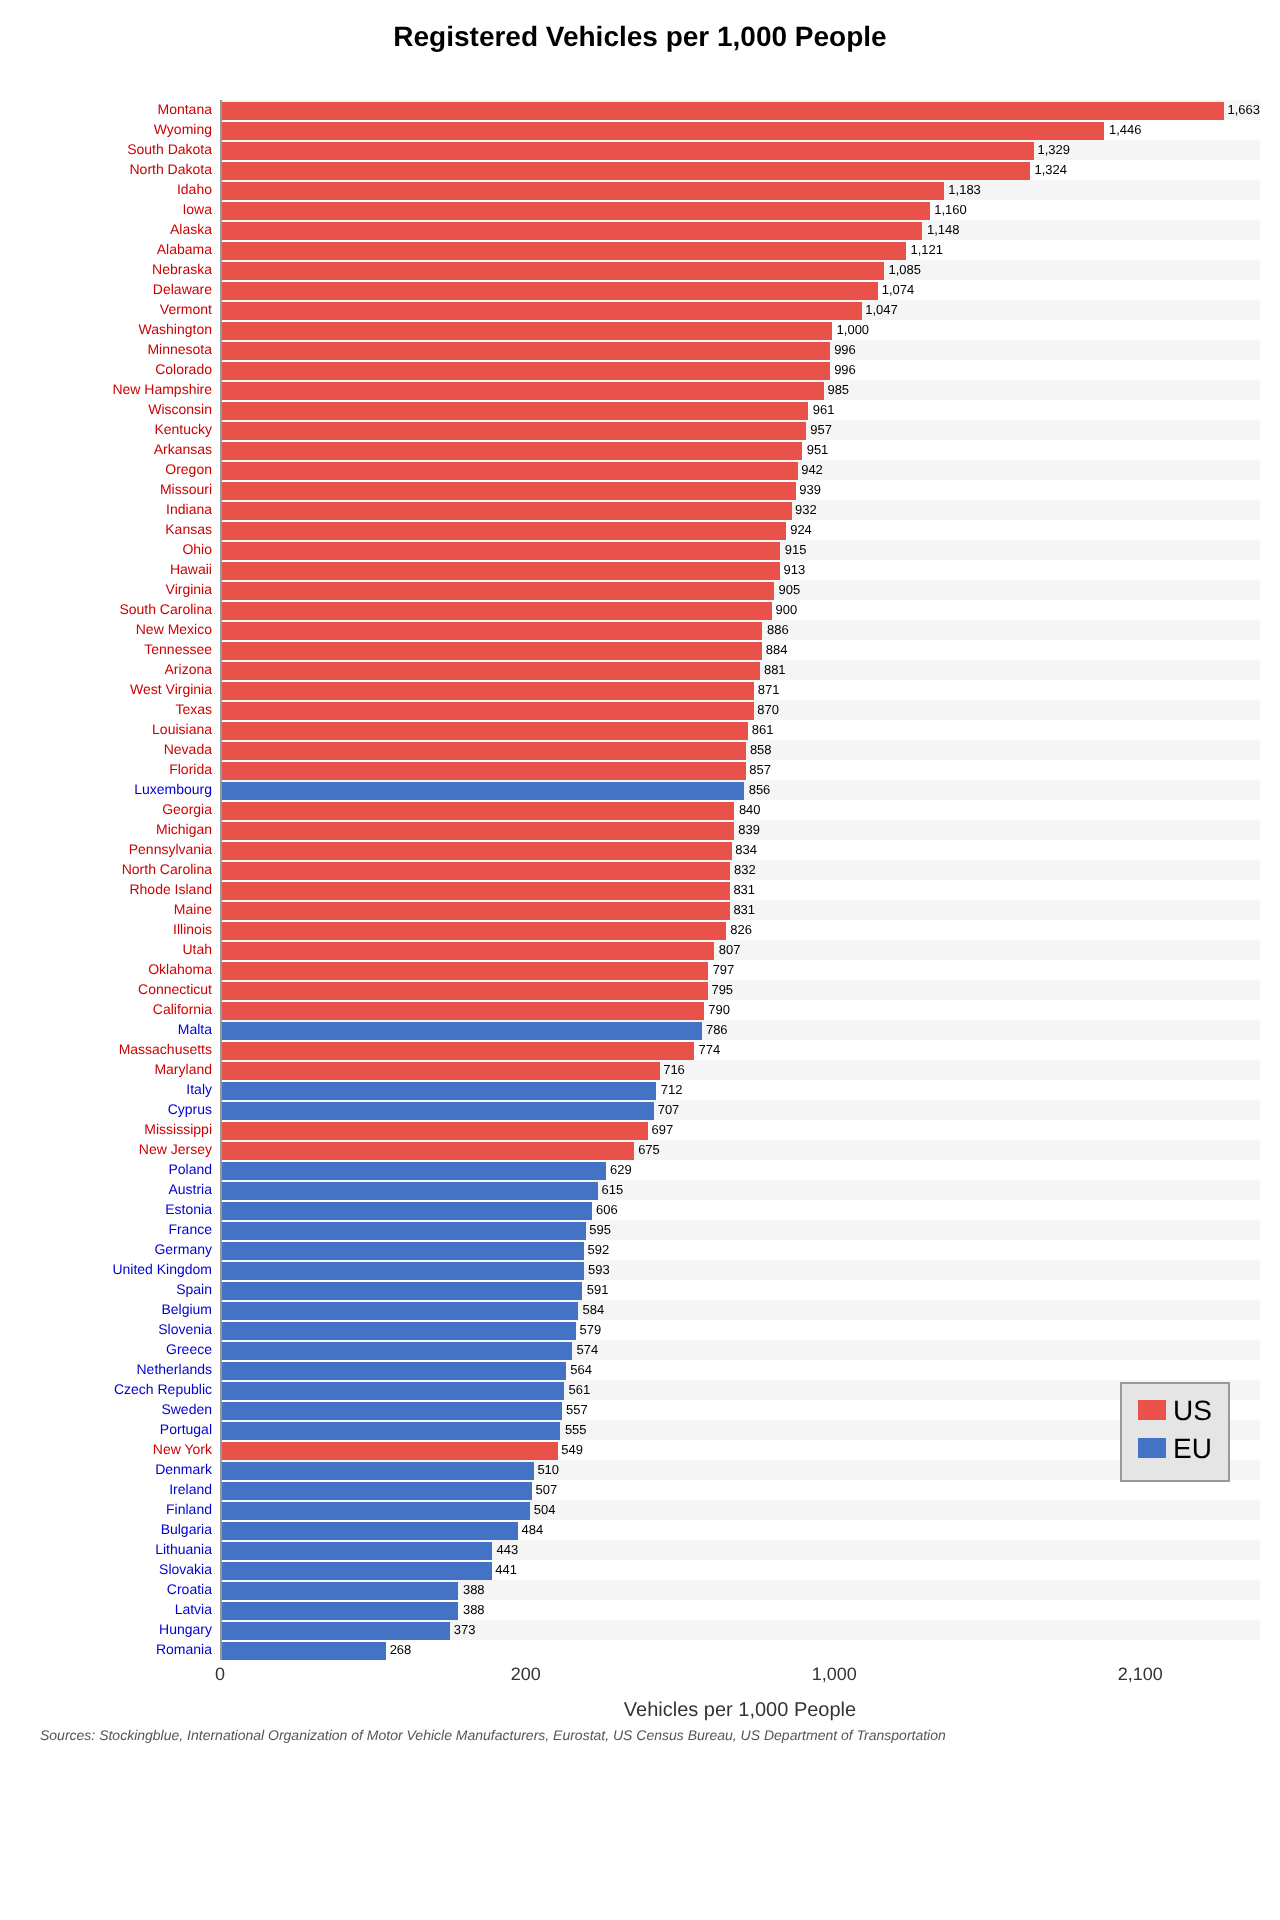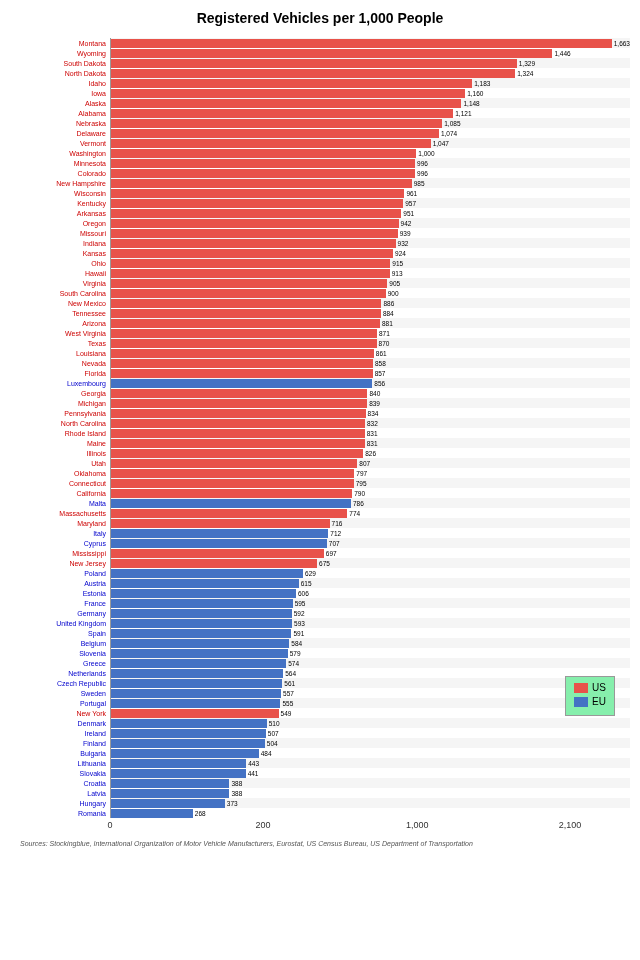--- a/index.html
+++ b/index.html
@@ -11,21 +11,21 @@
       overflow-x: hidden;
     }
     .chart-container {
       padding: 10px 10px 40px 10px;
       position: relative;
     }
     .chart-title {
       text-align: center;
       font-size: 14px;
       font-weight: bold;
-      margin-bottom: 12px;
+      margin-bottom: 24px;
       color: #000;
     }
     .chart-area {
       display: flex;
       flex-direction: row;
       position: relative;
     }
     .y-labels {
       display: flex;
       flex-direction: column;
@@ -97,22 +97,22 @@
       color: #333;
       margin-top: 2px;
       margin-left: 100px;
     }
     .legend {
       position: absolute;
       right: 15px;
       bottom: 120px;
       border: 1px solid #999;
       padding: 5px 8px;
-      background: #86efac;
-      font-size: 10px;
+      background: #e5e5e5;
+      font-size: 14px;
     }
     .legend-item {
       display: flex;
       align-items: center;
       margin-bottom: 3px;
     }
     .legend-box {
       width: 14px;
       height: 10px;
       margin-right: 4px;
@@ -537,20 +537,21 @@
           </div>
         </div>
     </div>
 
     <div class="x-axis" id="x-axis" style="position: relative; height: 16px;">
         <div class="x-tick" style="position: absolute; left: calc(0% - 10px); width: 20px; font-size: 9px; color: rgb(51, 51, 51);">0</div>
         <div class="x-tick" style="position: absolute; left: calc(29.4118% - 10px); width: 20px; font-size: 9px; color: rgb(51, 51, 51);">200</div>
         <div class="x-tick" style="position: absolute; left: calc(58.8235% - 10px); width: 20px; font-size: 9px; color: rgb(51, 51, 51);">1,000</div>
         <div class="x-tick" style="position: absolute; left: calc(88.2353% - 10px); width: 20px; font-size: 9px; color: rgb(51, 51, 51);">2,100</div>
       </div>
+    <div class="x-axis-label">Vehicles per 1,000 People</div>
 
     <div class="legend">
       <div class="legend-item">
         <div class="legend-box bar-us"></div>
         <span>US</span>
       </div>
       <div class="legend-item">
         <div class="legend-box bar-eu"></div>
         <span>EU</span>
       </div>

